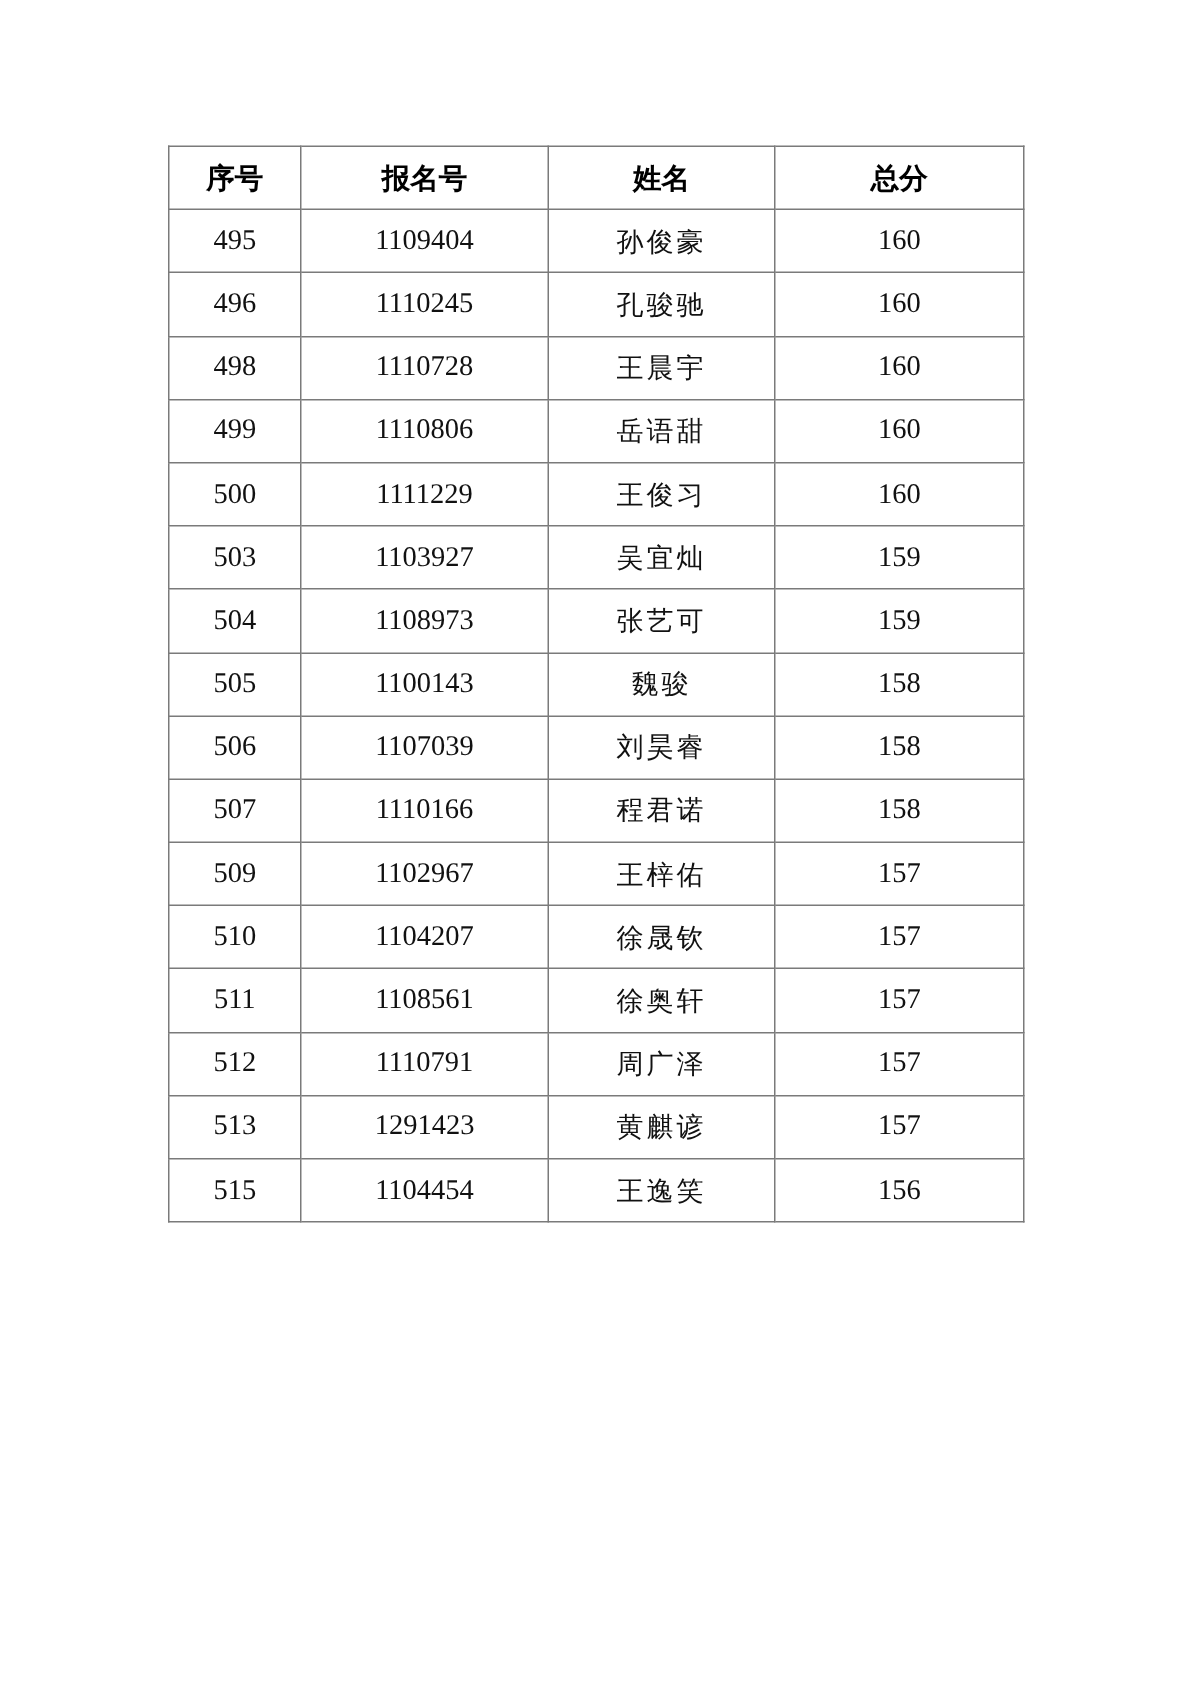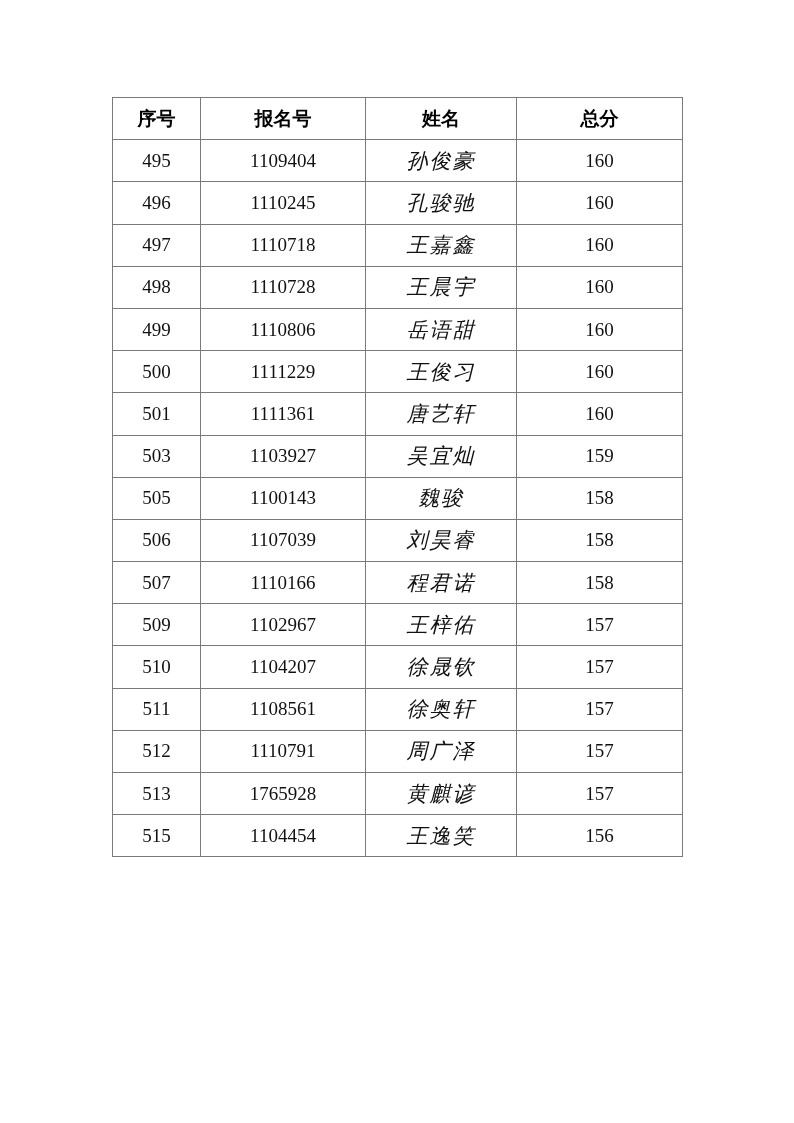--- a/index.html
+++ b/index.html
@@ -25,22 +25,21 @@
     font-size: 19px;
     color: #000;
   }
   table.roster td {
     font-family: "Liberation Serif", "DejaVu Serif", serif;
     font-size: 19px;
   }
   table.roster td.name {
     font-family: "DejaVu Serif", serif;
     letter-spacing: 2px;
-    font-size: 21px;
-    font-style: italic;
+    font-size: 18px;
   }
   col.c1 { width: 88px; }
   col.c2 { width: 165px; }
   col.c3 { width: 151px; }
   col.c4 { width: 166px; }
 </style>
 </head>
 <body>
 
 <div class="page">
@@ -66,53 +65,47 @@
           <td class="name">孙俊豪</td>
           <td>160</td>
         </tr>
         <tr>
           <td>496</td>
           <td>1110245</td>
           <td class="name">孔骏驰</td>
           <td>160</td>
         </tr>
         <tr>
-          <td>497</td>
-          <td>1110718</td>
-          <td class="name">王嘉鑫</td>
-          <td>160</td>
-        </tr>
-        <tr>
           <td>498</td>
           <td>1110728</td>
           <td class="name">王晨宇</td>
           <td>160</td>
         </tr>
         <tr>
           <td>499</td>
           <td>1110806</td>
           <td class="name">岳语甜</td>
           <td>160</td>
         </tr>
         <tr>
           <td>500</td>
           <td>1111229</td>
           <td class="name">王俊习</td>
           <td>160</td>
         </tr>
         <tr>
-          <td>501</td>
-          <td>1111361</td>
-          <td class="name">唐艺轩</td>
-          <td>160</td>
-        </tr>
-        <tr>
           <td>503</td>
           <td>1103927</td>
           <td class="name">吴宜灿</td>
+          <td>159</td>
+        </tr>
+        <tr>
+          <td>504</td>
+          <td>1108973</td>
+          <td class="name">张艺可</td>
           <td>159</td>
         </tr>
         <tr>
           <td>505</td>
           <td>1100143</td>
           <td class="name">魏骏</td>
           <td>158</td>
         </tr>
         <tr>
           <td>506</td>
@@ -145,21 +138,21 @@
           <td>157</td>
         </tr>
         <tr>
           <td>512</td>
           <td>1110791</td>
           <td class="name">周广泽</td>
           <td>157</td>
         </tr>
         <tr>
           <td>513</td>
-          <td>1765928</td>
+          <td>1291423</td>
           <td class="name">黄麒谚</td>
           <td>157</td>
         </tr>
         <tr>
           <td>515</td>
           <td>1104454</td>
           <td class="name">王逸笑</td>
           <td>156</td>
         </tr>
       </tbody>

